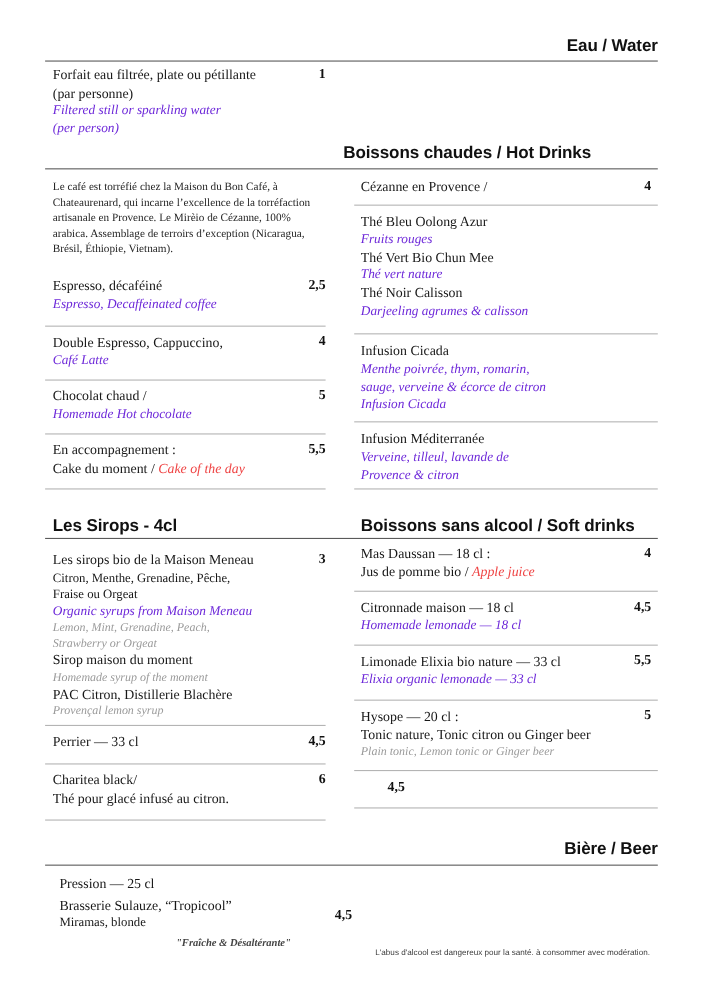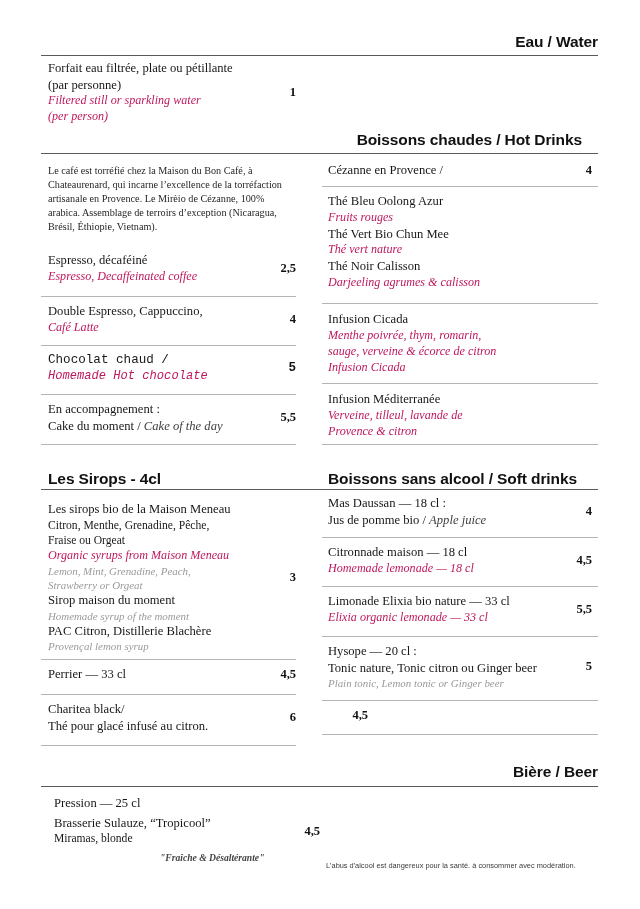--- a/index.html
+++ b/index.html
@@ -33,21 +33,21 @@
     white-space: nowrap;
   }
   .sec-rule {
     border-top: 1.6px solid #5a5a5a;
     height: 0;
   }
 
   
   .row {
     display: flex;
-    align-items: center;
+    align-items: flex-start;
     justify-content: space-between;
   }
   .row-body {
     flex: 1 1 auto;
     min-width: 0;
   }
   .price {
     flex: 0 0 auto;
     font-weight: bold;
     font-size: 12.5px;
@@ -62,52 +62,53 @@
   }
   .fr-sm {
     font-size: 11.6px;
     line-height: 1.30;
     color: #171717;
   }
   .en {
     font-style: italic;
     font-size: 12.1px;
     line-height: 1.32;
-    color: #be185d;
+    color: #6d28d9;
   }
   .en-sm {
     font-style: italic;
     font-size: 10.9px;
     line-height: 1.30;
     color: #9a9a9a;
   }
   .note {
     font-size: 10.2px;
     line-height: 1.38;
     color: #262626;
   }
   .inline-en {
     font-style: italic;
-    color: #404040;
+    color: #ef4444;
     font-family: Liberation Serif, serif;
   }
 
   .divider {
     border-top: 1.1px solid #b4b4b4;
     height: 0;
   }
 
   .abs { position: absolute; }
 
   
   .legal {
     font-family: "Liberation Sans", sans-serif;
     font-size: 7.4px;
     line-height: 1.55;
     color: #3a3a3a;
+    text-align: center;
   }
   .tagline {
     font-family: "Liberation Serif", serif;
     font-style: italic;
     font-weight: bold;
     font-size: 9.6px;
     color: #444;
   }
 </style>
 </head>
@@ -121,21 +122,21 @@
   <div class="abs row" style="left:48px; top:60px; width:248px;">
     <div class="row-body">
       <div class="fr">Forfait eau filtrée, plate ou pétillante</div>
       <div class="fr">(par personne)</div>
       <div class="en">Filtered still or sparkling water</div>
       <div class="en">(per person)</div>
     </div>
     <div class="price" style="width:36px;">1</div>
   </div>
 
-  <div class="abs sec-head" style="left:284px; top:131px; width:298px; text-align:right;">Boissons chaudes / Hot Drinks</div>
+  <div class="abs sec-head" style="left:312px; top:131px; width:298px; ">Boissons chaudes / Hot Drinks</div>
   <div class="abs sec-rule" style="left:41px; top:153px; width:557px;"></div>
 
   <div class="abs note" style="left:48px; top:164px; width:238px;">Le café est torréfié chez la Maison du Bon Café, à Chateaurenard, qui incarne l’excellence de la torréfaction artisanale en Provence. Le Mirèio de Cézanne, 100% arabica. Assemblage de terroirs d’exception (Nicaragua, Brésil, Éthiopie, Vietnam).</div>
 
   <div class="abs row" style="left:48px; top:252px; width:248px;">
     <div class="row-body">
       <div class="fr">Espresso, décaféiné</div>
       <div class="en">Espresso, Decaffeinated coffee</div>
     </div>
     <div class="price" style="width:36px;">2,5</div>
@@ -146,21 +147,21 @@
   <div class="abs row" style="left:48px; top:303px; width:248px;">
     <div class="row-body">
       <div class="fr">Double Espresso, Cappuccino,</div>
       <div class="en">Café Latte</div>
     </div>
     <div class="price" style="width:36px;">4</div>
   </div>
 
   <div class="abs divider" style="left:41px; top:345px; width:255px;"></div>
 
-  <div class="abs row" style="left:48px; top:352px; width:248px;font-family:Liberation Mono, monospace;">
+  <div class="abs row" style="left:48px; top:352px; width:248px;">
     <div class="row-body">
       <div class="fr">Chocolat chaud /</div>
       <div class="en">Homemade Hot chocolate</div>
     </div>
     <div class="price" style="width:36px;">5</div>
   </div>
 
   <div class="abs divider" style="left:41px; top:394px; width:255px;"></div>
 
   <div class="abs row" style="left:48px; top:401px; width:248px;">

